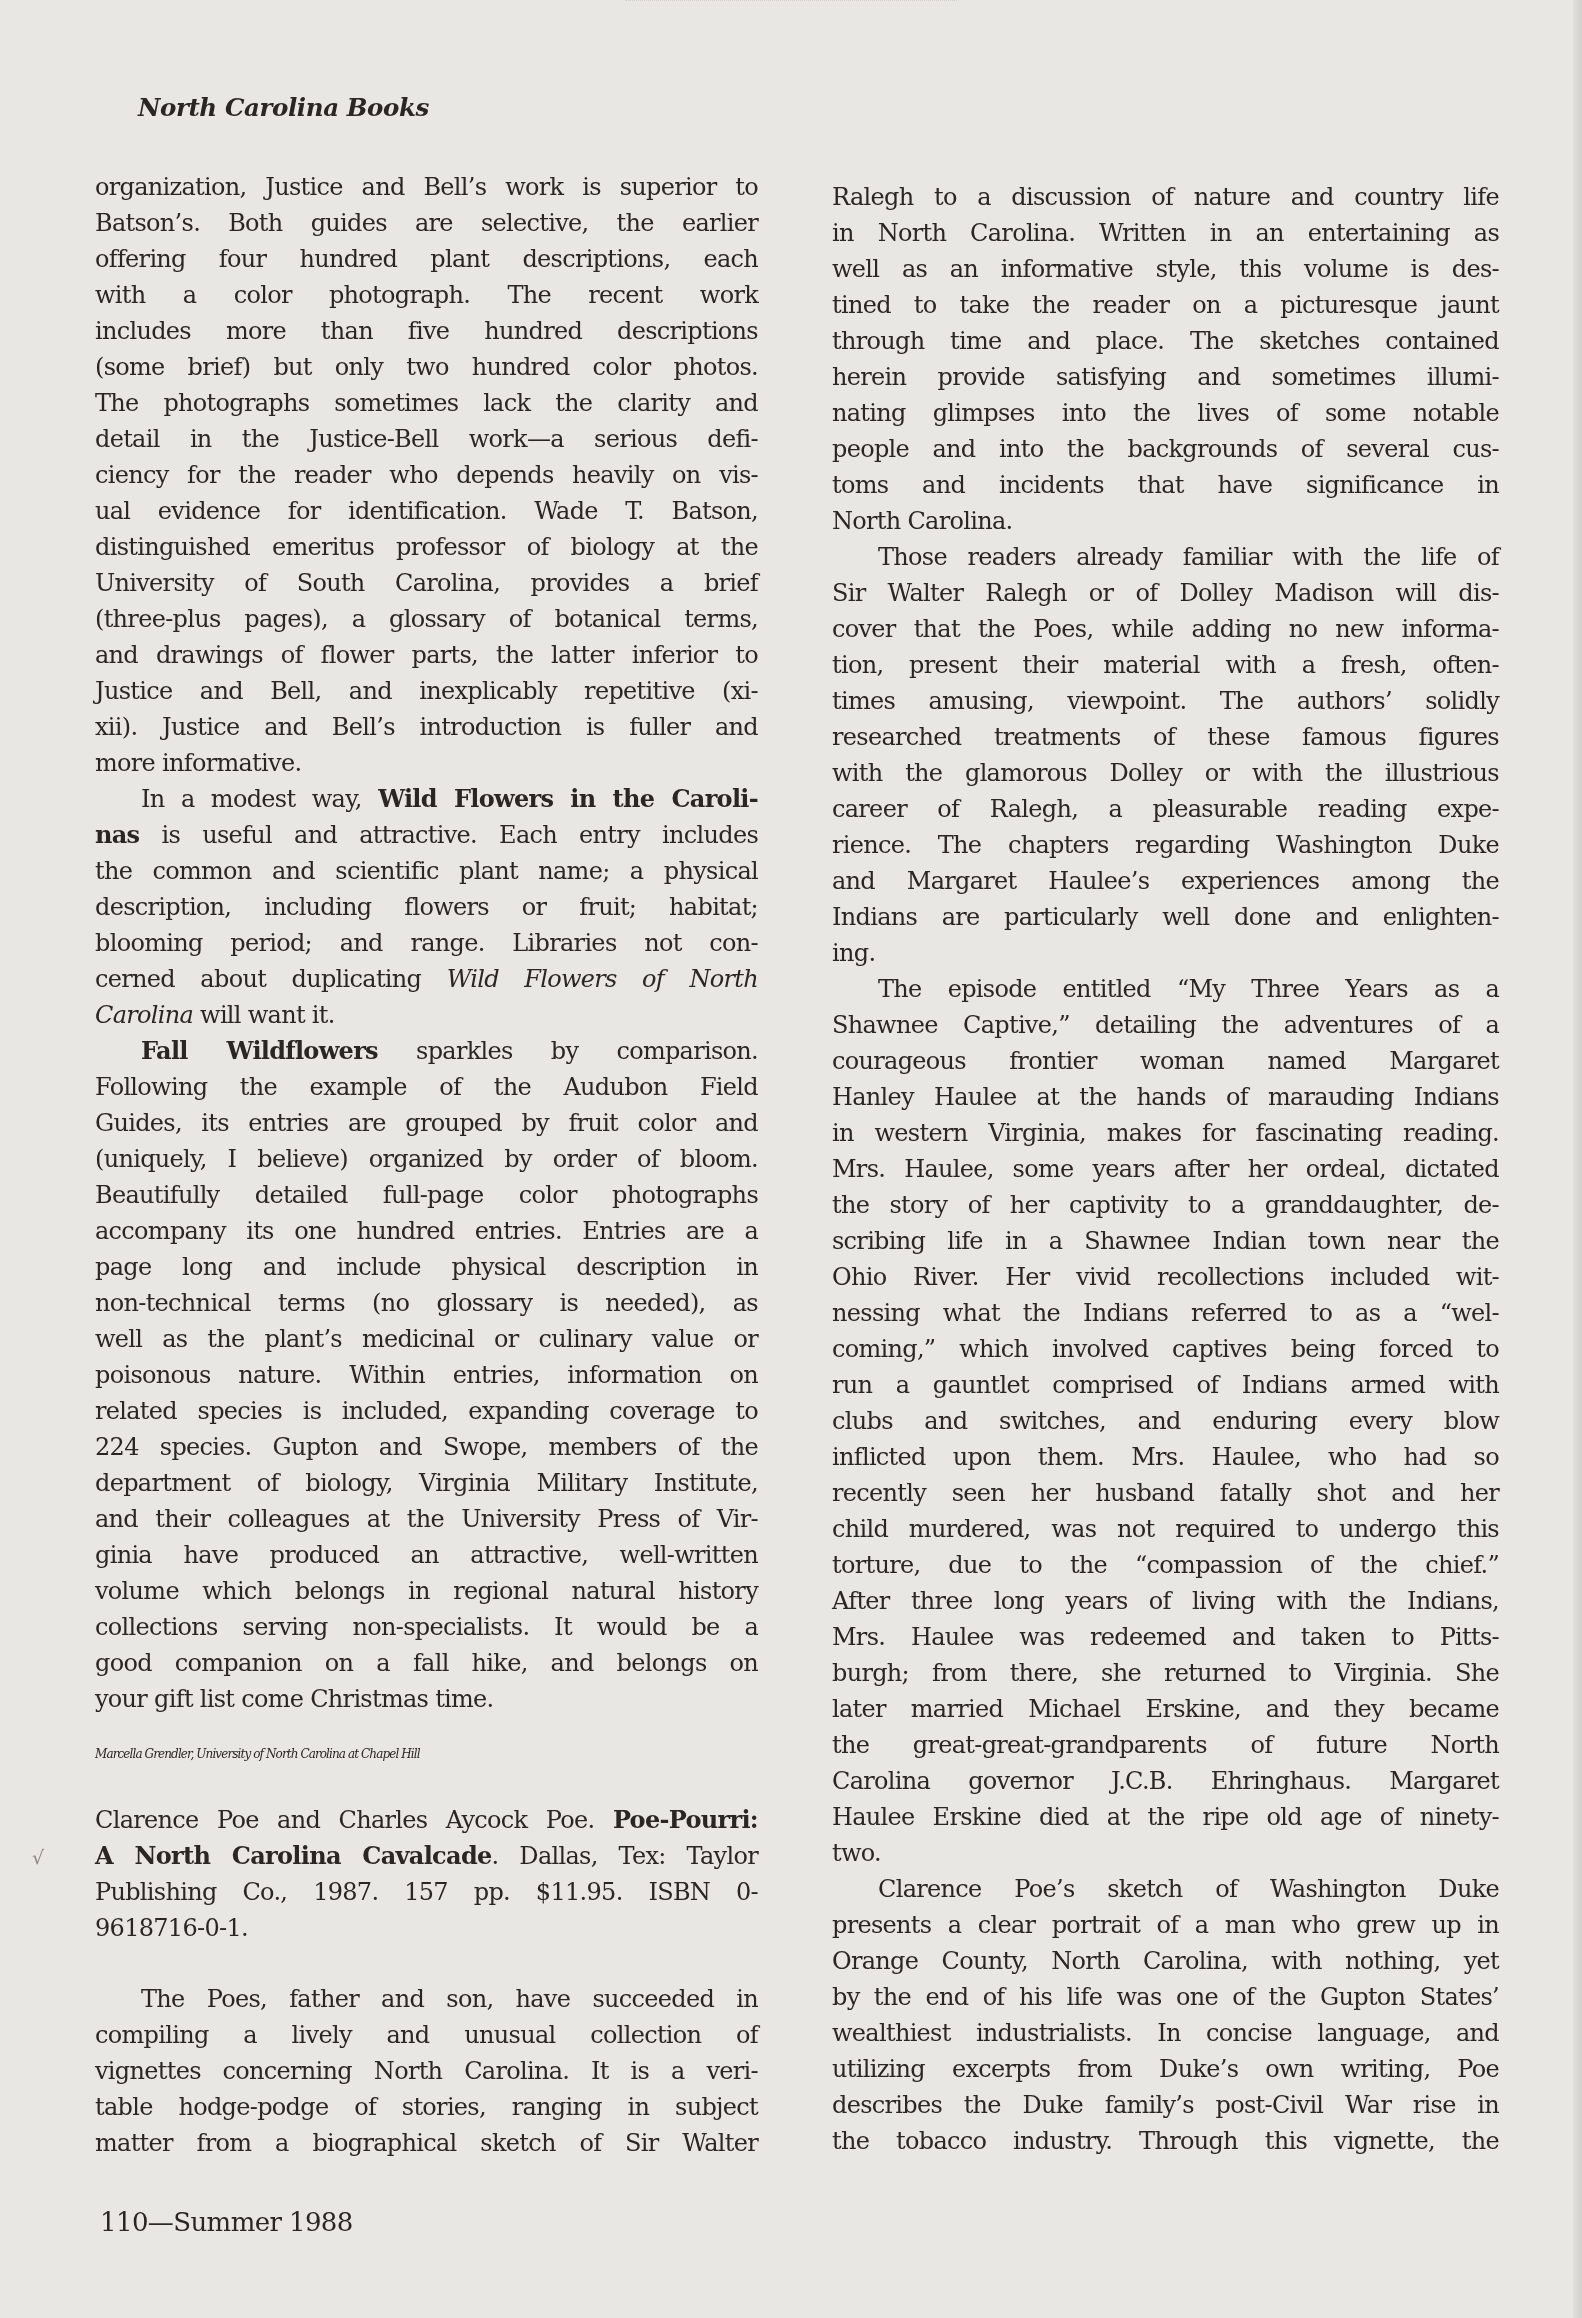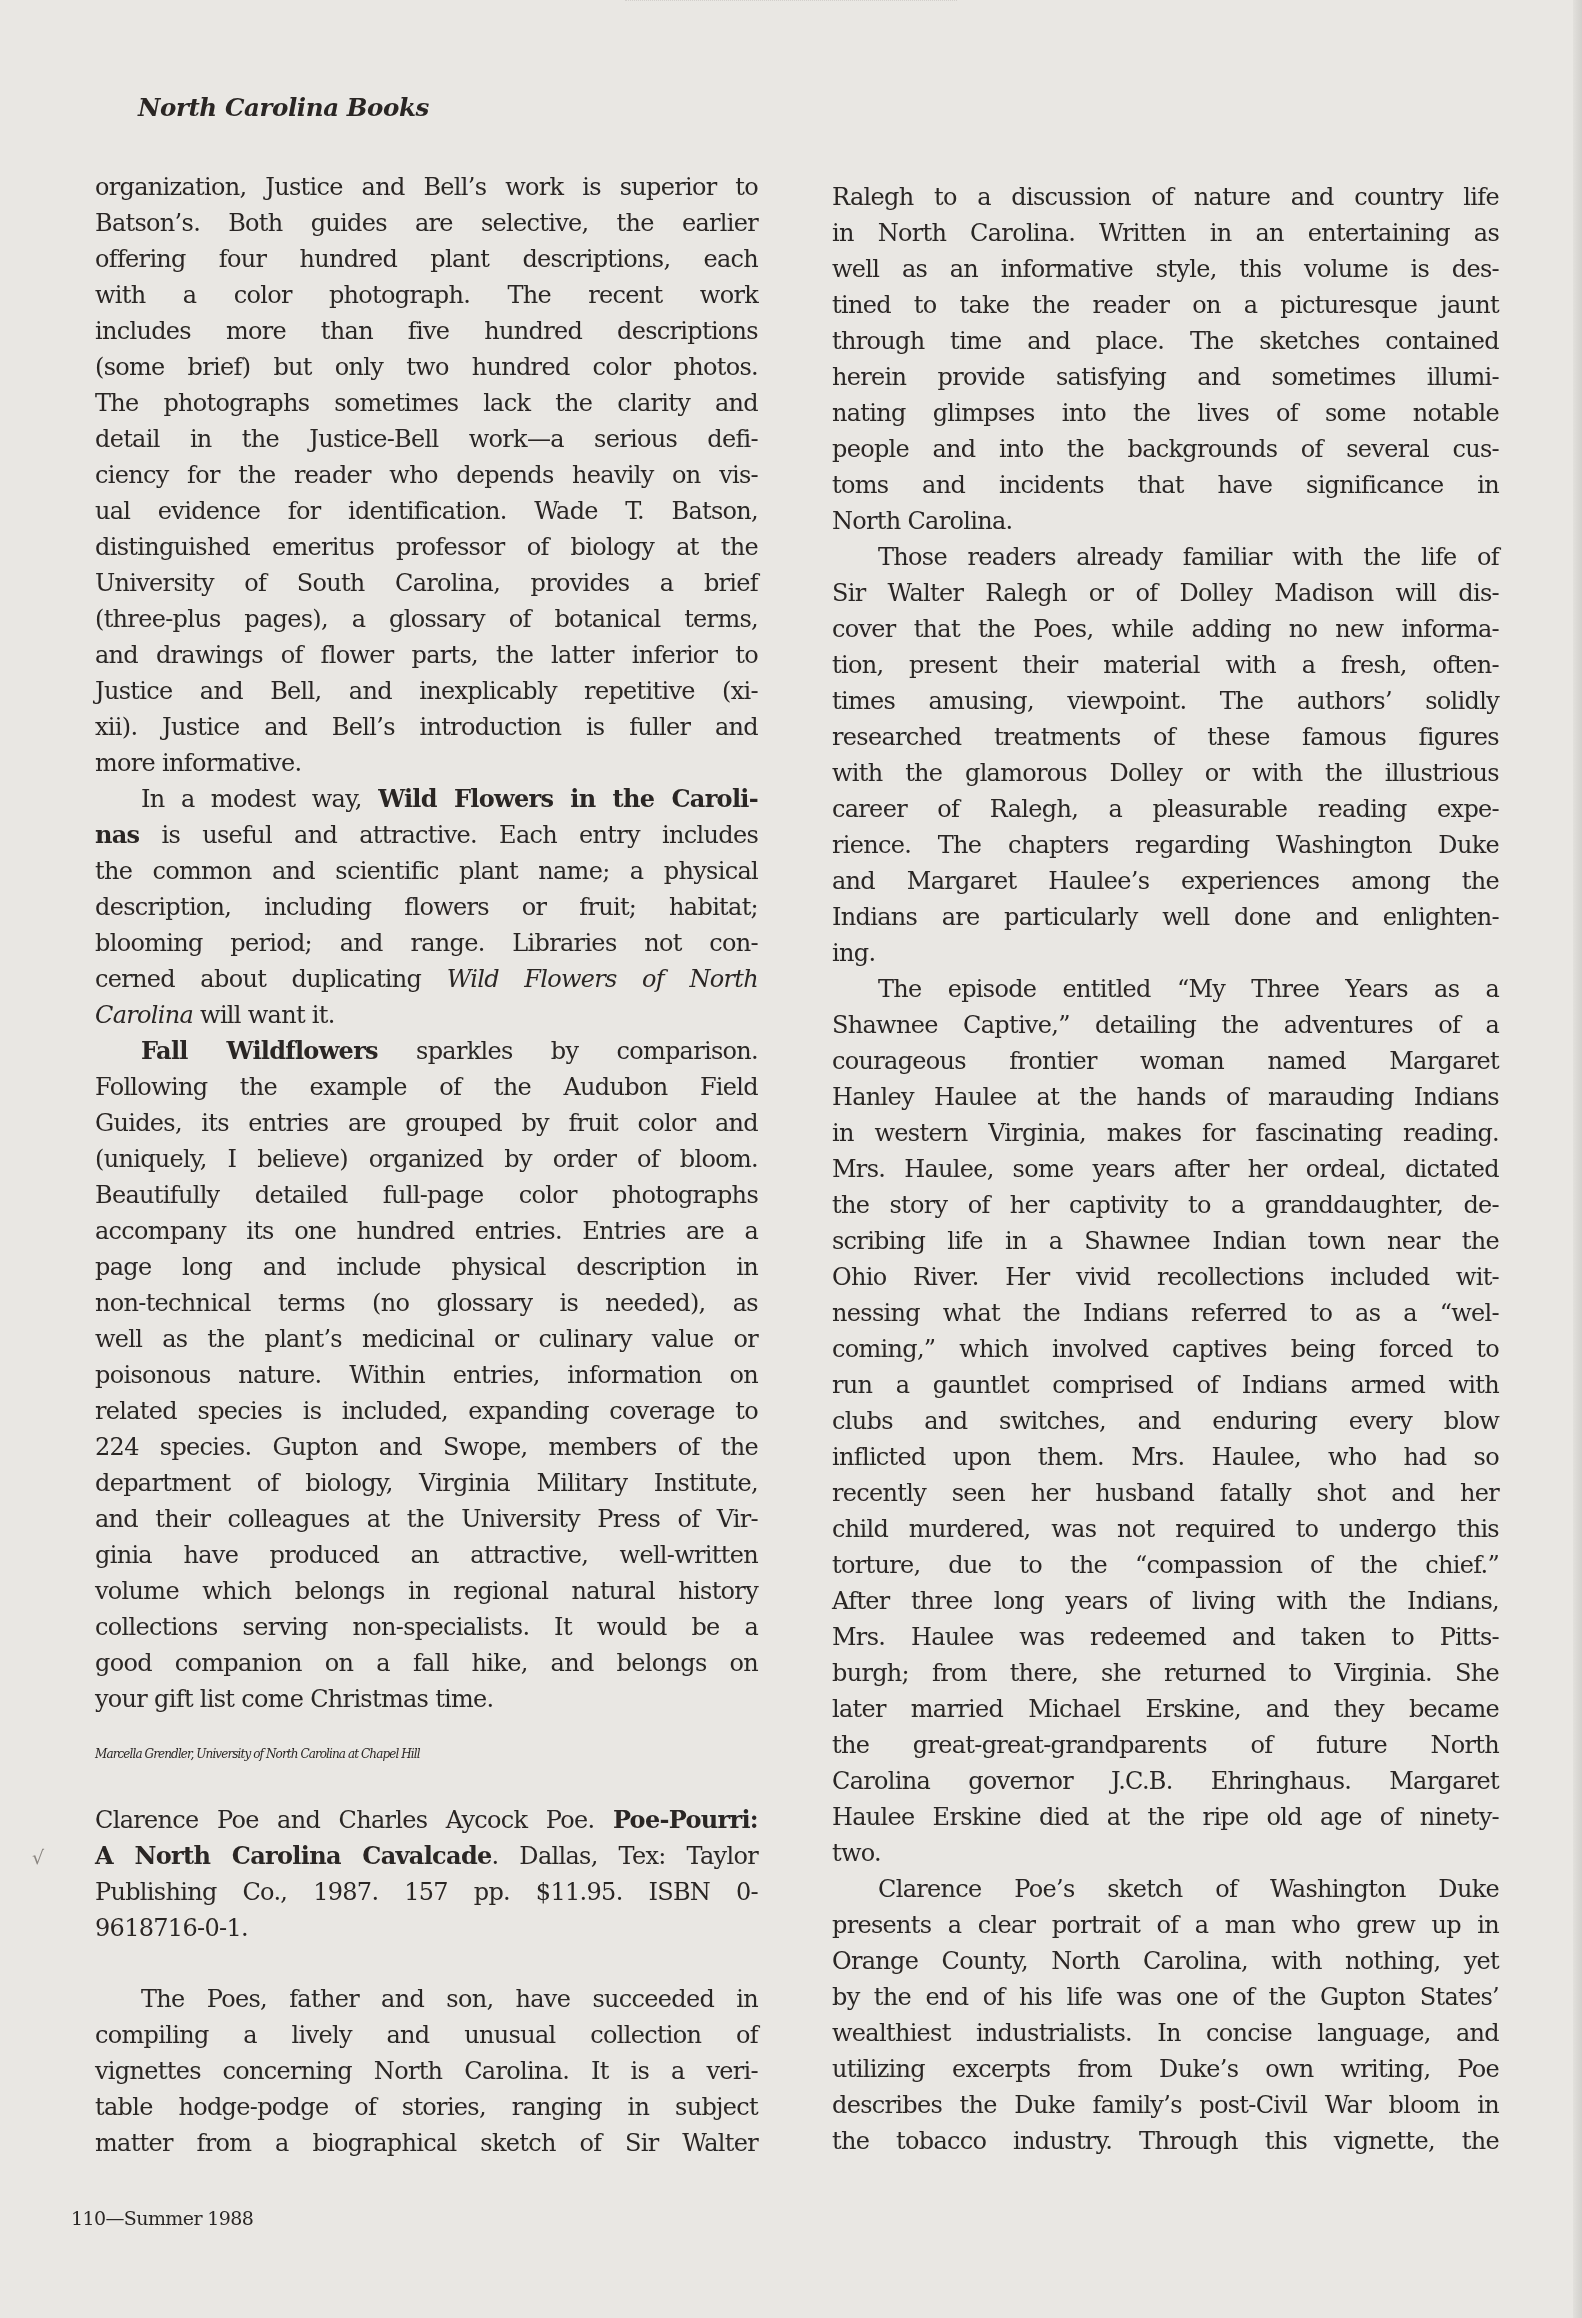--- a/index.html
+++ b/index.html
@@ -36,22 +36,22 @@
       margin-top: 20.6px !important; font-style: italic; font-size: 12px;
       letter-spacing: -0.9px; text-align: left; line-height: 32px;
     }
     .citation { margin-top: 32px !important; }
     .gap { margin-top: 35px !important; }
     .tick-mark {
       position: absolute; left: 32px; top: 1846px; width: 12.7px; height: 22px;
       font-size: 19px; color: #8a8580; line-height: 22px;
     }
     .footer {
-      position: absolute; left: 71px; top: 2207px;
-      font-family: "DejaVu Serif", serif; font-size: 19px; letter-spacing: -0.6px;
+      position: absolute; left: 100px; top: 2207px;
+      font-family: "DejaVu Serif", serif; font-size: 26px; letter-spacing: -0.6px;
       color: #2a2624;
     }
     .line { display: block; text-align: justify; text-align-last: justify; }
     .line.last { text-align-last: left; }
   </style>
 </head>
 <body>
 
 <div class="top-bleed"></div>
 <div class="paper-edge"></div>
@@ -188,19 +188,19 @@
     <span class="line last">two.</span>
   </p>
 
   <p>
     <span class="line" style="padding-left:46px">Clarence Poe’s sketch of Washington Duke</span>
     <span class="line">presents a clear portrait of a man who grew up in</span>
     <span class="line">Orange County, North Carolina, with nothing, yet</span>
     <span class="line">by the end of his life was one of the Gupton States’</span>
     <span class="line">wealthiest industrialists. In concise language, and</span>
     <span class="line">utilizing excerpts from Duke’s own writing, Poe</span>
-    <span class="line">describes the Duke family’s post-Civil War bloom in</span>
+    <span class="line">describes the Duke family’s post-Civil War rise in</span>
     <span class="line">the tobacco industry. Through this vignette, the</span>
   </p>
 </div>
 
 <div class="footer">110—Summer 1988</div>
 
 
 </body></html>

